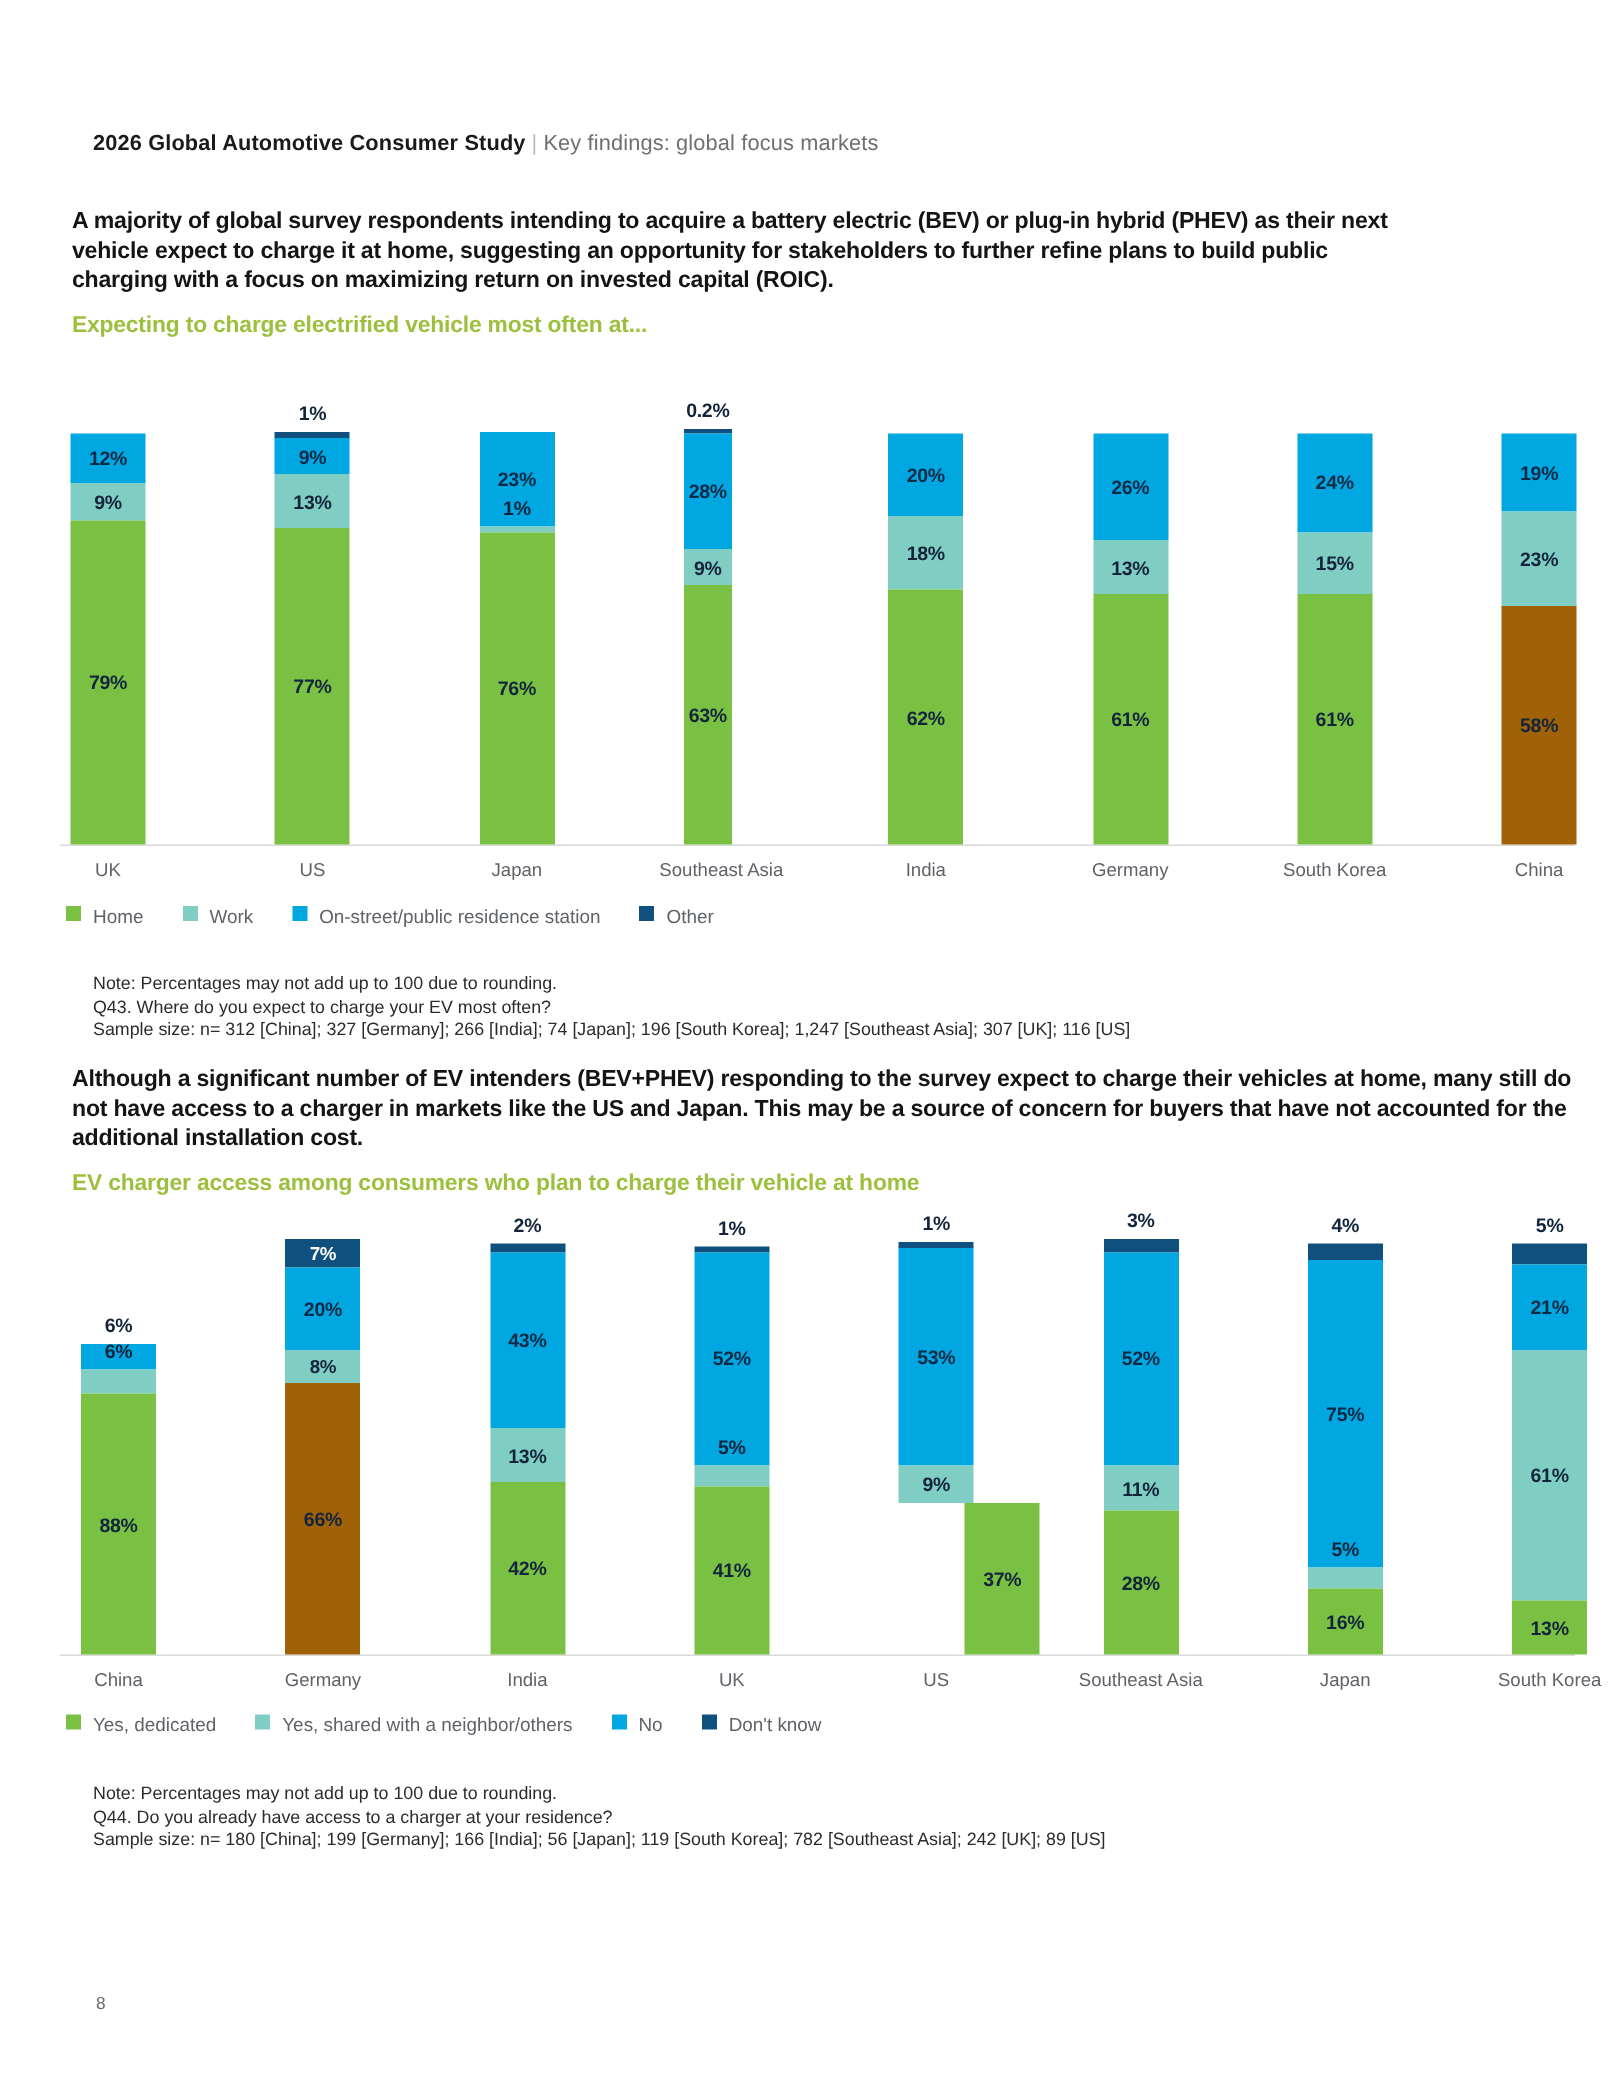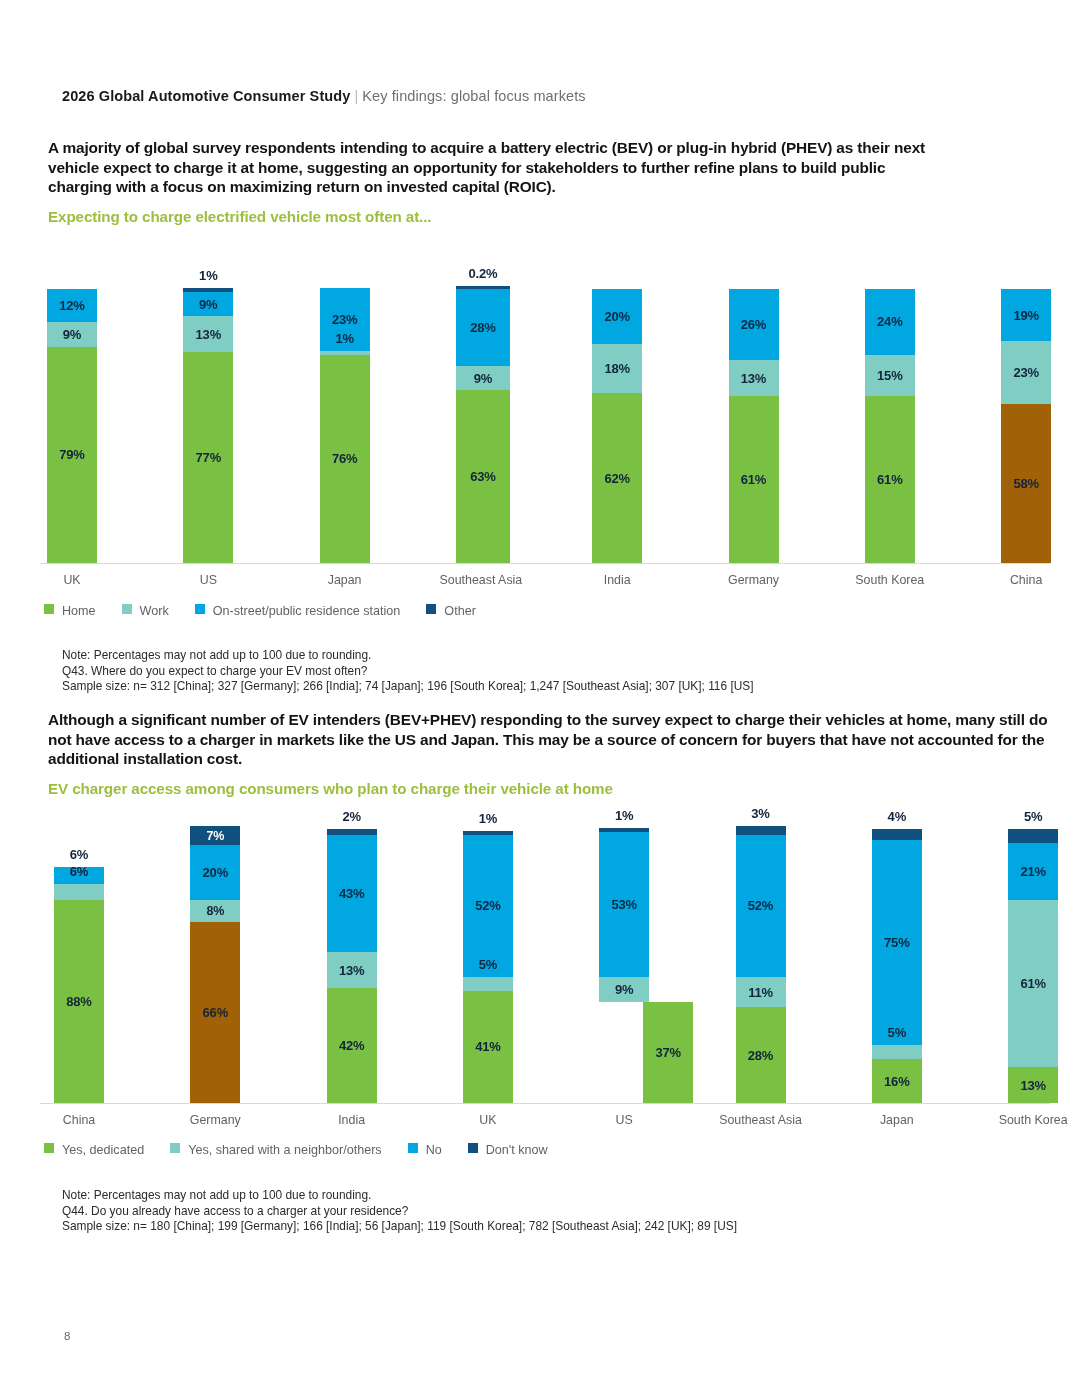--- a/index.html
+++ b/index.html
@@ -129,21 +129,21 @@
             </div>
             <div class="seg small" style="height: 3.5px; background: rgb(127, 205, 195);">
               <span class="seg-label-out" style="top: -20px;">1%</span>
             </div>
             <div class="seg" style="height: 208.24px; background: rgb(122, 193, 67);">
               <span>76%</span>
             </div>
           </div>
         </div>
         <div class="cat-label" style="left: 304.6px; top: 308px;">Japan</div>
-        <div class="bar-group" style="left: 415.9px; width: 54px; top: 0px; height: 298px;">
+        <div class="bar-group" style="left: 415.9px; width: 32px; top: 0px; height: 298px;">
           <div class="bar">
             <div class="seg small" style="height: 3.5px; background: rgb(16, 80, 126);">
               <span class="seg-label-out" style="top: -20px;">0.2%</span>
             </div>
             <div class="seg" style="height: 76.72px; background: rgb(0, 167, 225);">
               <span style="color: rgb(12, 42, 70);">28%</span>
             </div>
             <div class="seg" style="height: 24.66px; background: rgb(127, 205, 195);">
               <span>9%</span>
             </div>
@@ -246,21 +246,21 @@
       <div class="plot" style="position: absolute; left: 0px; top: 0px; width: 1010px; height: 328px;">
         <div class="axis-line" style="top: 298px;"></div>
         <div class="bar-group" style="left: 14px; width: 50px; top: 0px; height: 298px;">
           <div class="bar">
             <div class="seg small" style="height: 16.44px; background: rgb(0, 167, 225);">
               <span class="seg-label-out" style="top: -20px;">6%</span>
             </div>
             <div class="seg small" style="height: 16.44px; background: rgb(127, 205, 195);">
               <span class="seg-label-out" style="top: -20px;">6%</span>
             </div>
-            <div class="seg" style="height: 203px; background: rgb(122, 193, 67);">
+            <div class="seg" style="height: 174px; background: rgb(122, 193, 67);">
               <span>88%</span>
             </div>
           </div>
         </div>
         <div class="cat-label" style="left: 39px; top: 308px;">China</div>
         <div class="bar-group" style="left: 150.3px; width: 50px; top: 0px; height: 298px;">
           <div class="bar">
             <div class="seg small" style="height: 19.18px; background: rgb(16, 80, 126);">
               <span style="color: rgb(255, 255, 255);">7%</span>
             </div>

